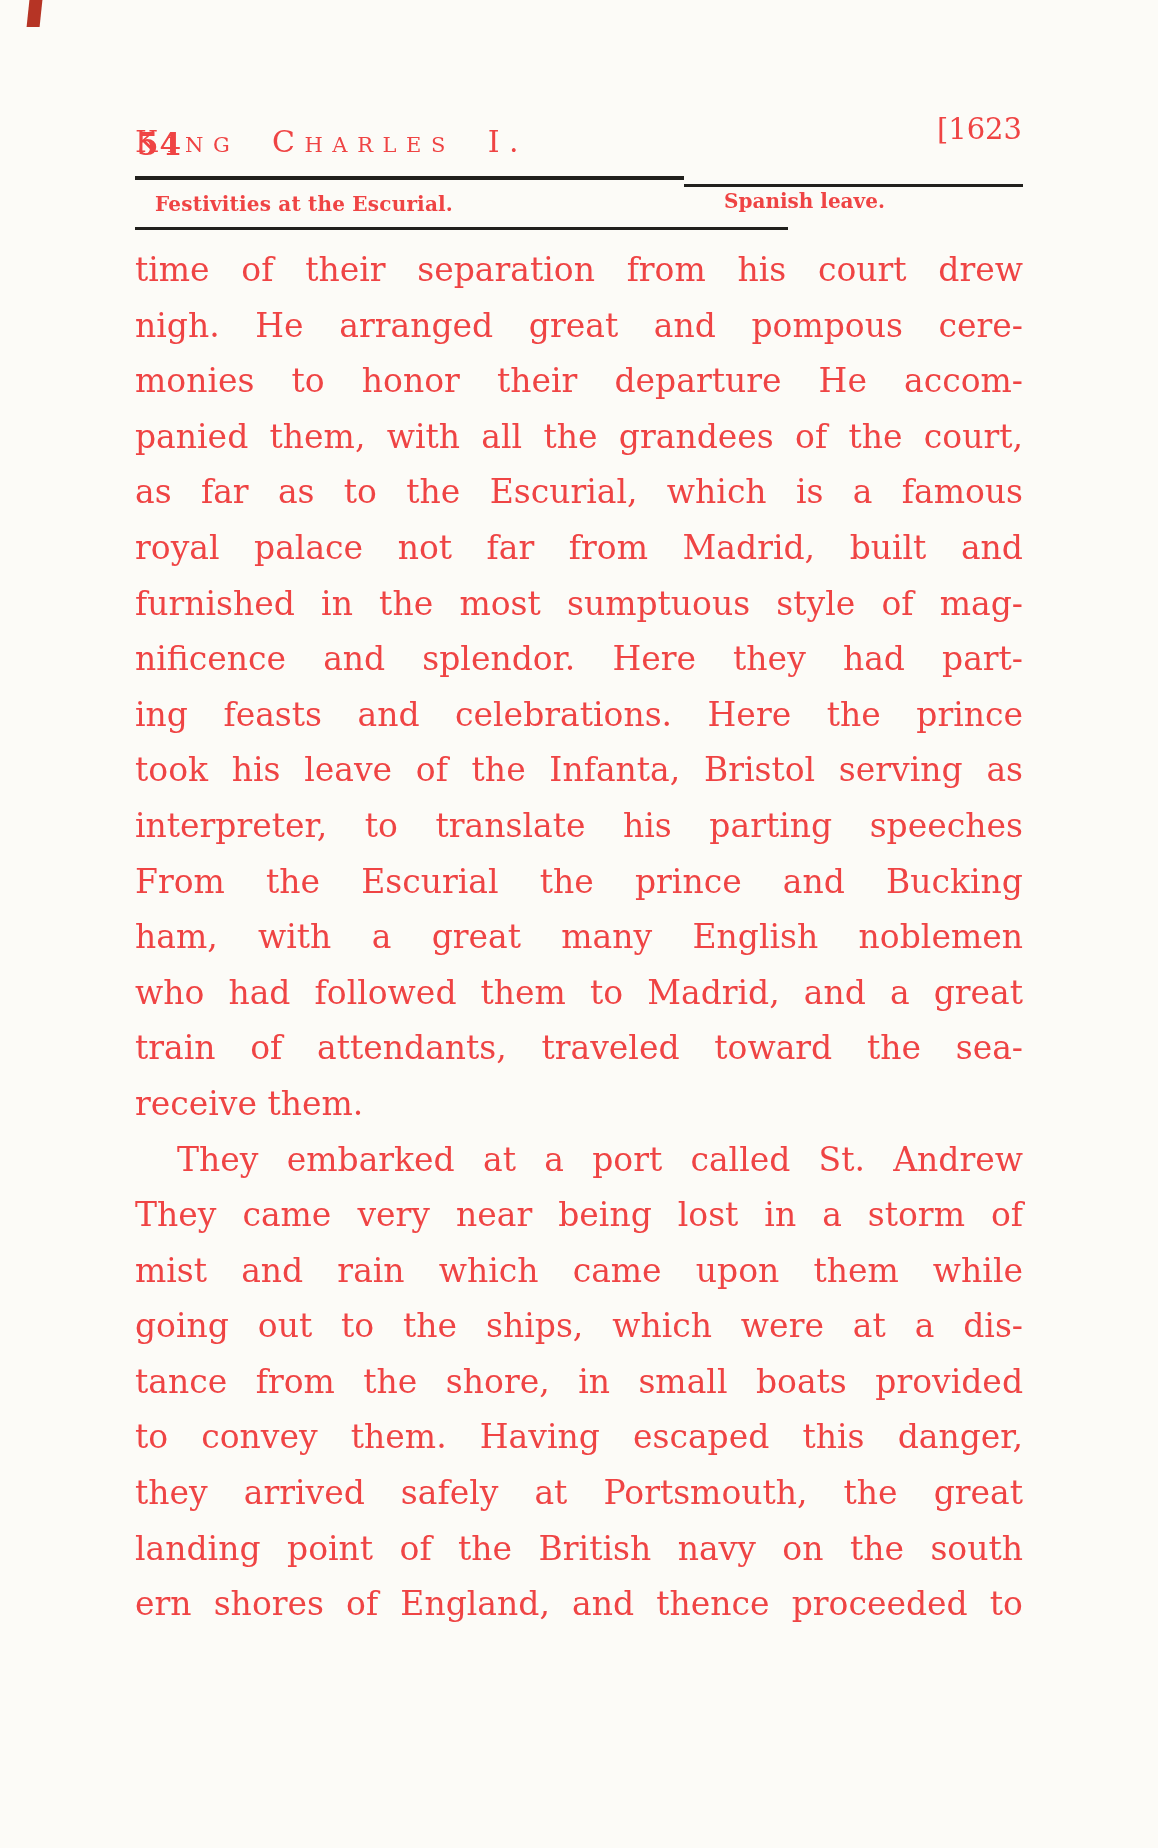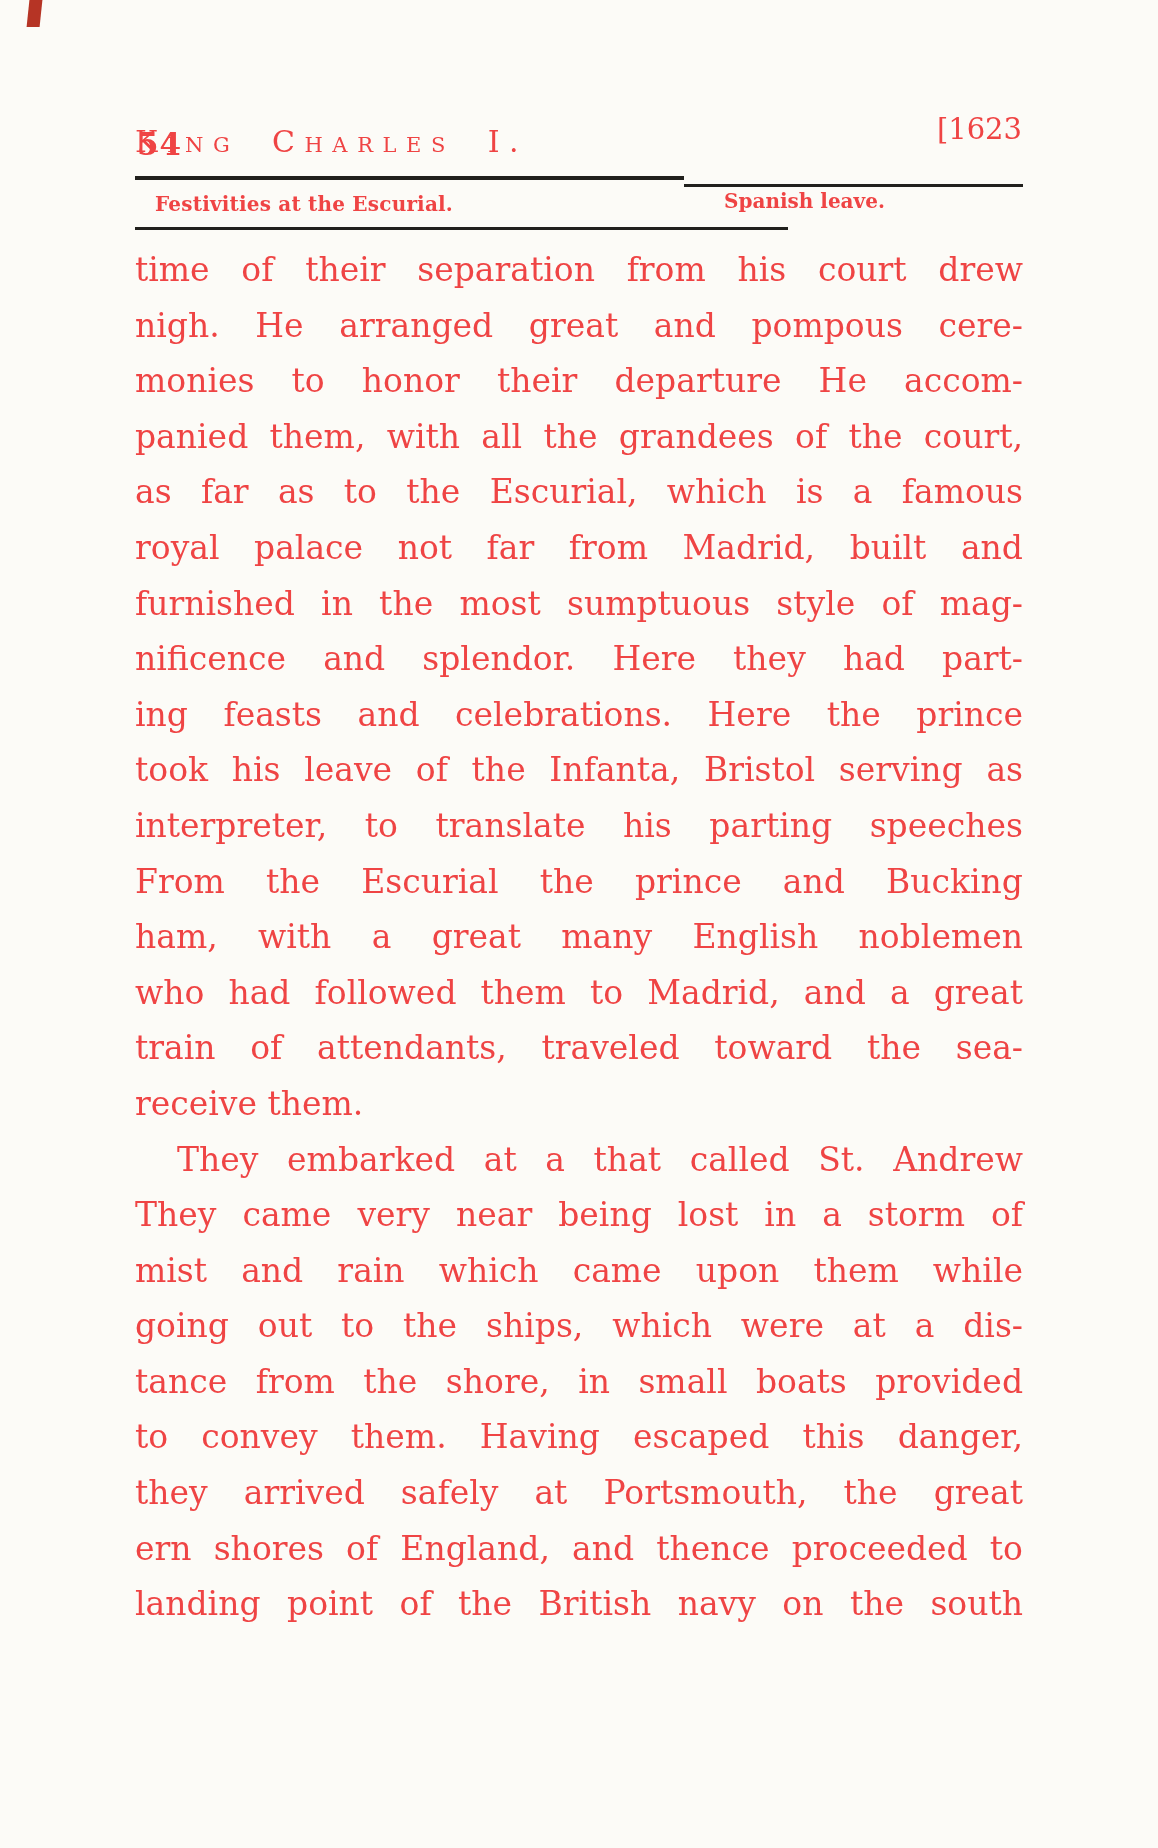--- a/index.html
+++ b/index.html
@@ -116,24 +116,24 @@
     <div class="line jline">furnished in the most sumptuous style of mag-</div>
     <div class="line jline">nificence and splendor. Here they had part-</div>
     <div class="line jline">ing feasts and celebrations. Here the prince</div>
     <div class="line jline">took his leave of the Infanta, Bristol serving as</div>
     <div class="line jline">interpreter, to translate his parting speeches</div>
     <div class="line jline">From the Escurial the prince and Bucking</div>
     <div class="line jline">ham, with a great many English noblemen</div>
     <div class="line jline">who had followed them to Madrid, and a great</div>
     <div class="line jline">train of attendants, traveled toward the sea-</div>
     <div class="line">receive them.</div>
-    <div class="line jline indent">They embarked at a that called St. Andrew</div>
+    <div class="line jline indent">They embarked at a port called St. Andrew</div>
     <div class="line jline">They came very near being lost in a storm of</div>
     <div class="line jline">mist and rain which came upon them while</div>
     <div class="line jline">going out to the ships, which were at a dis-</div>
     <div class="line jline">tance from the shore, in small boats provided</div>
     <div class="line jline">to convey them. Having escaped this danger,</div>
     <div class="line jline">they arrived safely at Portsmouth, the great</div>
+    <div class="line jline">landing point of the British navy on the south</div>
     <div class="line jline">ern shores of England, and thence proceeded to</div>
-    <div class="line jline">landing point of the British navy on the south</div>
   </div>
 
 </div>
 
 </body></html>

